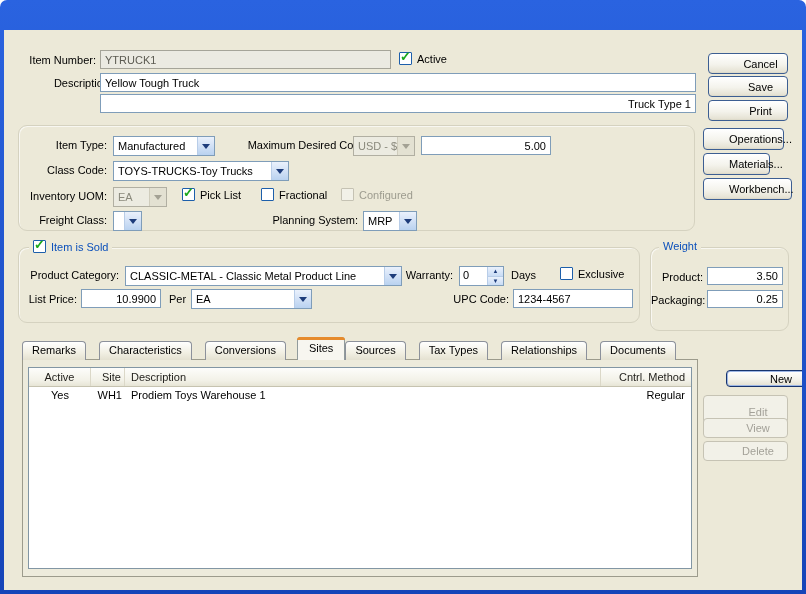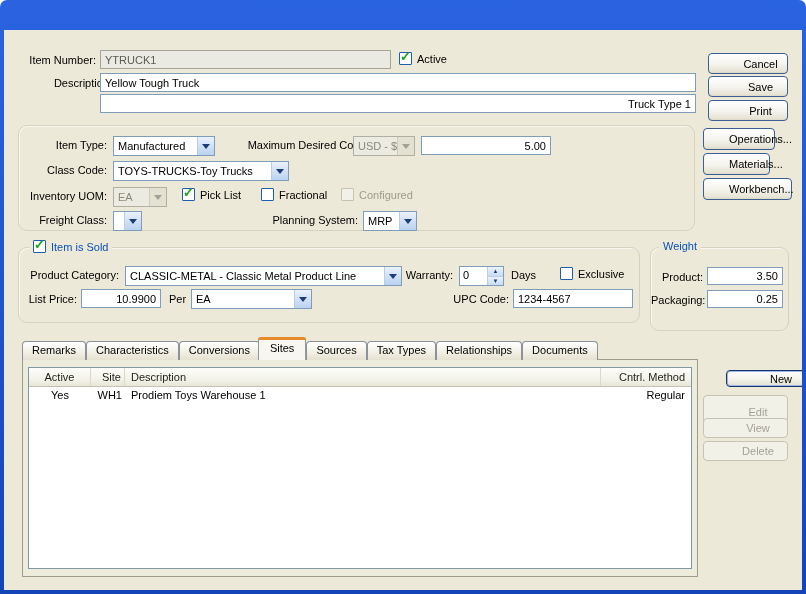--- a/index.html
+++ b/index.html
@@ -79,21 +79,21 @@
 
   .grp { position:absolute; border:1px solid #D5D2C0; border-radius:9px;
     box-shadow:inset 1px 1px 0 rgba(255,255,255,.65); }
   .grp-legend { position:absolute; top:-8px; background:#ECE9D8; padding:0 4px;
     display:flex; align-items:center; gap:5px; }
   .grp-title { font-size:11px; color:#0B50BB; white-space:nowrap; }
 
   
   .tabbar { position:absolute; left:18px; top:307px; height:23px;
     display:flex; align-items:flex-end; z-index:2; }
-  .tab { height:19px; padding:2px 9px 0; margin-right:0; font-size:11px;
+  .tab { height:19px; padding:2px 9px 0; margin-right:13px; font-size:11px;
     border:1px solid #8C919B; border-bottom:none; border-radius:4px 4px 0 0;
     background:linear-gradient(180deg,#FFFFFF,#F1EFE3 60%,#E4E1D1); white-space:nowrap; }
   .tab.active { height:23px; padding-top:4px; background:#F7F6F0;
     border-color:#919B9C; position:relative; margin-left:-2px; margin-right:0; padding-right:11px; padding-left:11px; }
   .tab.active::before { content:""; position:absolute; left:-1px; right:-1px; top:-1px;
     height:3px; background:#E68B2C; border-radius:3px 3px 0 0; }
 
   .pane { position:absolute; left:18px; top:329px; width:676px; height:218px;
     border:1px solid #9C9B8C; background:#EDEBDC; z-index:1; }
 
@@ -127,21 +127,21 @@
         </span>
       <span class="cblbl">Active</span>
     </span>
     <span class="lbl ra" style="left:22px;top:47px;width:86px">Description:</span>
     <input class="xp-field" style="left: 96px; top: 43px; width: 596px;" value="Yellow Tough Truck">
     <input class="xp-field" style="left: 96px; top: 64px; width: 596px; text-align: right;" value="Truck Type 1">
 
     <button class="xp-btn" style="left:704px;top:23px;width:80px;height:21px">Cancel</button>
     <button class="xp-btn" style="left:704px;top:46px;width:80px;height:21px">Save</button>
     <button class="xp-btn" style="left:704px;top:70px;width:80px;height:21px">Print</button>
-    <button class="xp-btn" style="left:699px;top:98px;width:72px;height:22px">Operations...</button>
+    <button class="xp-btn" style="left:699px;top:98px;width:81px;height:22px">Operations...</button>
     <button class="xp-btn" style="left:699px;top:123px;width:67px;height:22px">Materials...</button>
     <button class="xp-btn" style="left:699px;top:148px;width:89px;height:22px">Workbench...</button>
 
     <div class="grp" style="left:14px;top:95px;width:677px;height:106px">
       <span class="lbl ra" style="left:0;top:13px;width:88px">Item Type:</span>
       <div class="combo" style="left:94px;top:10px;width:102px">
         <span class="ct">Manufactured</span>
         <span class="cbtn">
             <i class="chev"></i>
           </span>

